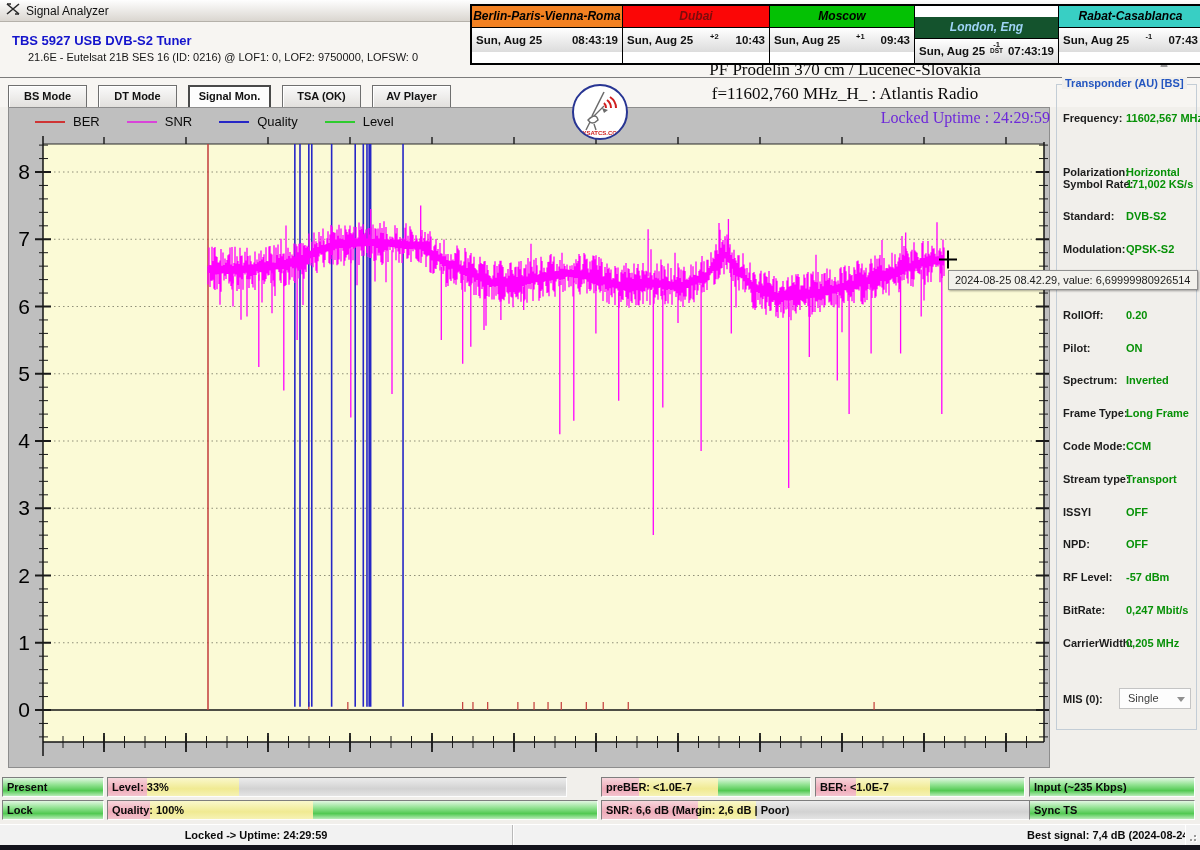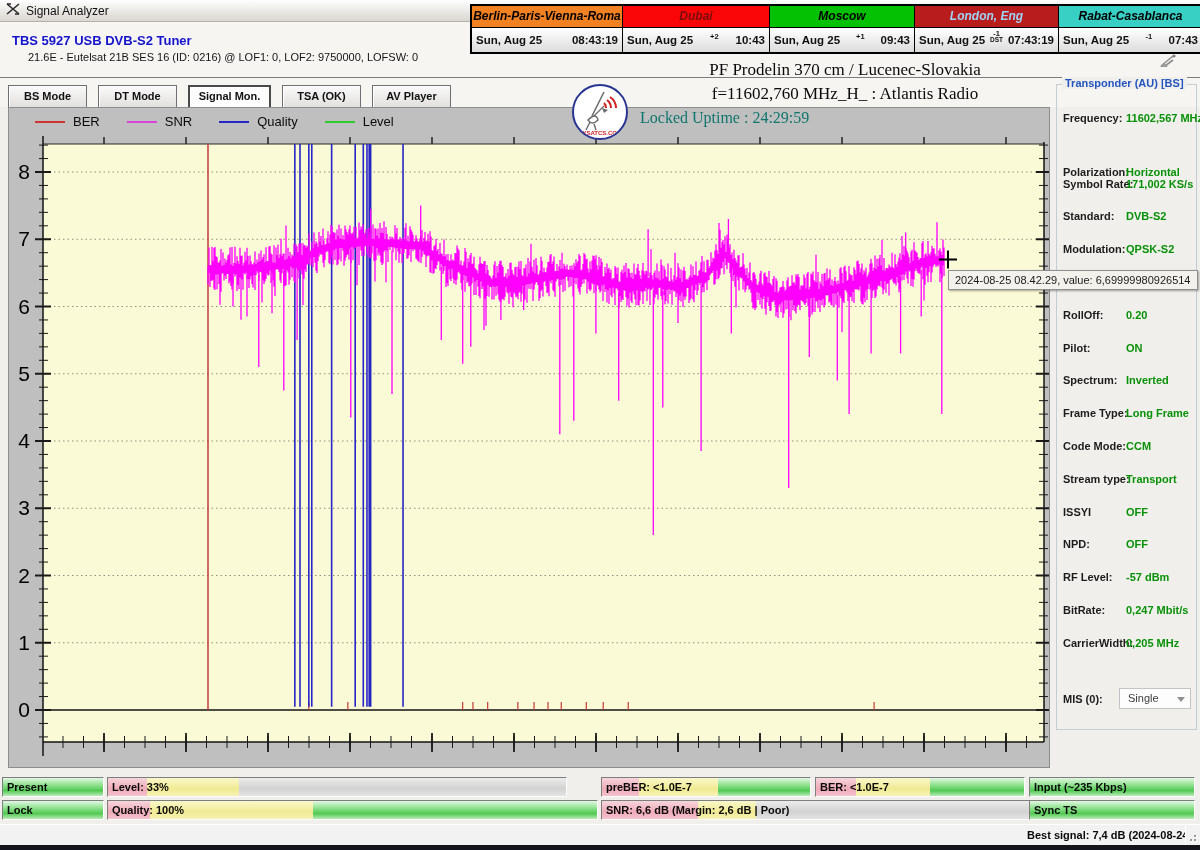--- a/index.html
+++ b/index.html
@@ -11,22 +11,22 @@
     display:flex;align-items:center;gap:6px;padding-left:6px;box-sizing:border-box;font-size:12px;}
   
   .header-bg{position:absolute;left:0;top:22px;width:1200px;height:85px;background:#f7f5f2;}
   .tuner-title{position:absolute;left:12px;top:33px;font-size:13px;font-weight:bold;color:#1414cc;}
   .tuner-details{position:absolute;left:28px;top:51px;font-size:11px;color:#151515;}
   .hdr-divider{position:absolute;left:0;top:77px;width:1200px;height:1px;background:#7c7c7c;}
   .site-line{position:absolute;left:640px;top:60px;width:410px;text-align:center;
     font-family:"Liberation Serif",serif;font-size:17px;color:#0a0a0a;}
   .freq-line{position:absolute;left:640px;top:84px;width:410px;text-align:center;
     font-family:"Liberation Serif",serif;font-size:17px;color:#0a0a0a;}
-  .uptime-line{position:absolute;left:640px;top:109px;width:410px;text-align:left;z-index:3;
-    font-family:"Liberation Serif",serif;font-size:16px;color:#0f766e;}
+  .uptime-line{position:absolute;left:640px;top:109px;width:410px;text-align:right;z-index:3;
+    font-family:"Liberation Serif",serif;font-size:16px;color:#6d28d9;}
   
   .tabs{position:absolute;left:8px;top:85px;display:flex;gap:11px;}
   .tab{width:77px;height:21px;line-height:20px;text-align:center;font-size:11px;font-weight:bold;
     background:linear-gradient(#fafafa,#e2e0dd);border:1px solid #6f6f6f;
     box-shadow:inset 1px 1px 0 #ffffff;cursor:pointer;}
   .tab.active{background:#fdfdfd;border:2px solid #4a4a4a;line-height:18px;width:79px;}
   
   .clocks{position:absolute;left:470px;top:4px;display:flex;border:2px solid #000;z-index:5;background:#fff;}
   .clock-col{border-right:1.5px solid #000;}
   .clock-col:last-child{border-right:none;}
@@ -140,21 +140,21 @@
         <div class="clock-city" style="background: rgb(4, 193, 4); color: rgb(0, 0, 0);">Moscow</div>
         <div class="clock-time">
           <span>Sun, Aug 25</span>
           <span class="off">
             <span>+1</span>
           </span>
           <span>09:43</span>
         </div>
       </div>
       <div class="clock-col" style="width: 143px;">
-        <div class="clock-city" style="background: #b91c1c; color: rgb(159, 212, 247);">London, Eng</div>
+        <div class="clock-city" style="background: #14532d; color: rgb(159, 212, 247); margin-top: 11px;">London, Eng</div>
         <div class="clock-time">
           <span>Sun, Aug 25</span>
           <span class="off">
             <span>-1</span>
             <span style="font-size: 6.5px;">DST</span>
           </span>
           <span>07:43:19</span>
         </div>
       </div>
       <div class="clock-col" style="width: 143px;">
@@ -374,20 +374,21 @@
       </div>
       <div class="bar" style="left: 1029px; top: 800px; width: 166px;">
         <div class="bar-fill">
           <div class="sg-g" style="width: 100%;"></div>
         </div>
         <span class="bar-label">Sync TS</span>
       </div>
     </div>
 
   <div class="statusbar">
+    <div class="sb-cell" style="left:0;width:512px;">Locked -&gt; Uptime: 24:29:59</div>
     <div class="sb-cell" style="left:1027px;width:158px;border-right:none;">Best signal: 7,4 dB (2024-08-24 15:13)</div>
     <div class="grip">
       <i style="right:0;bottom:0;left:8px;top:8px;"></i>
       <i style="left:8px;top:4px;"></i>
         <i style="left:4px;top:8px;"></i>
         <i style="left:8px;top:8px;"></i>
     </div>
   </div>
 
   <div class="bottom-strip"></div>

